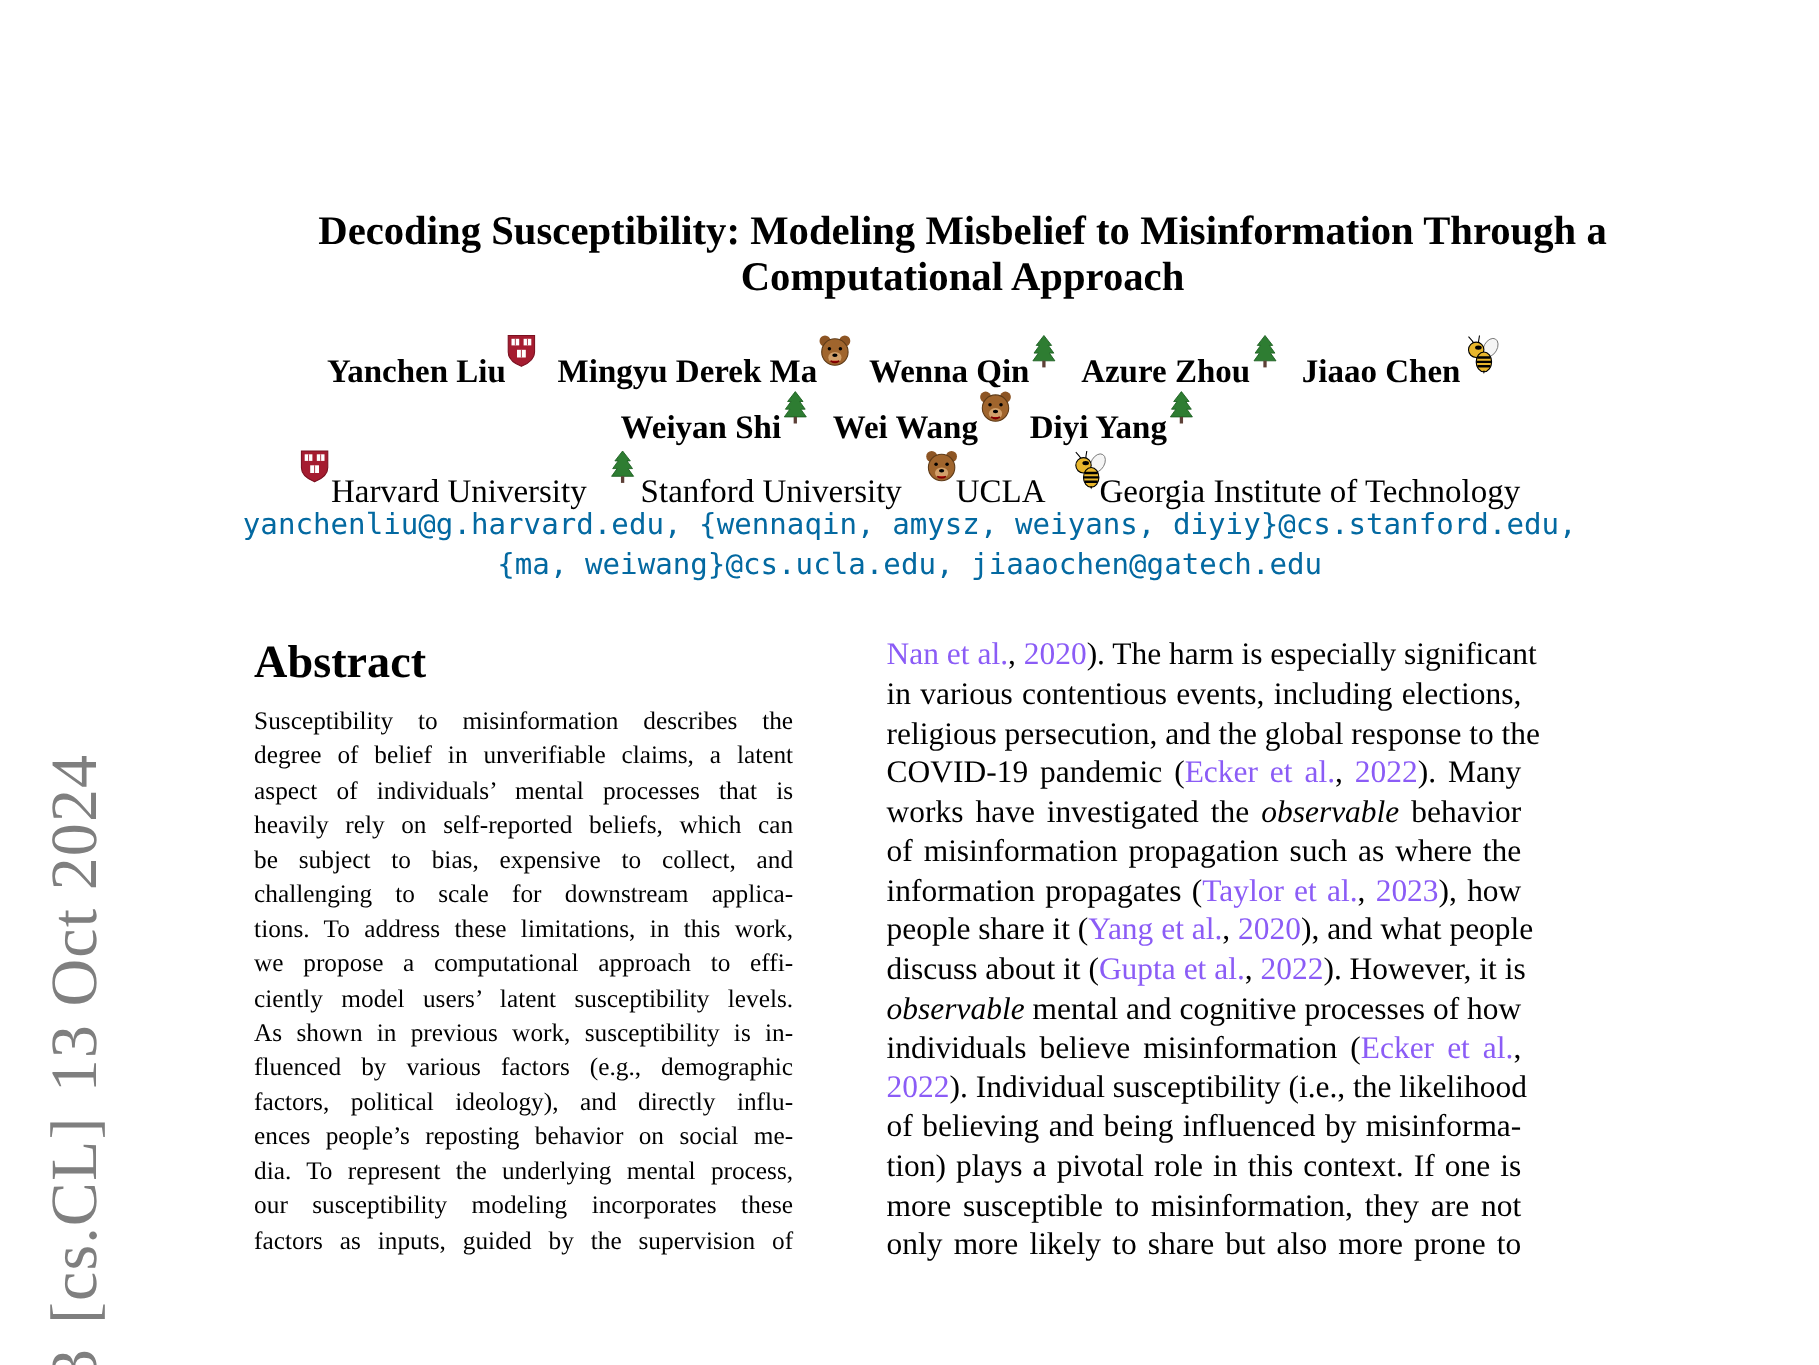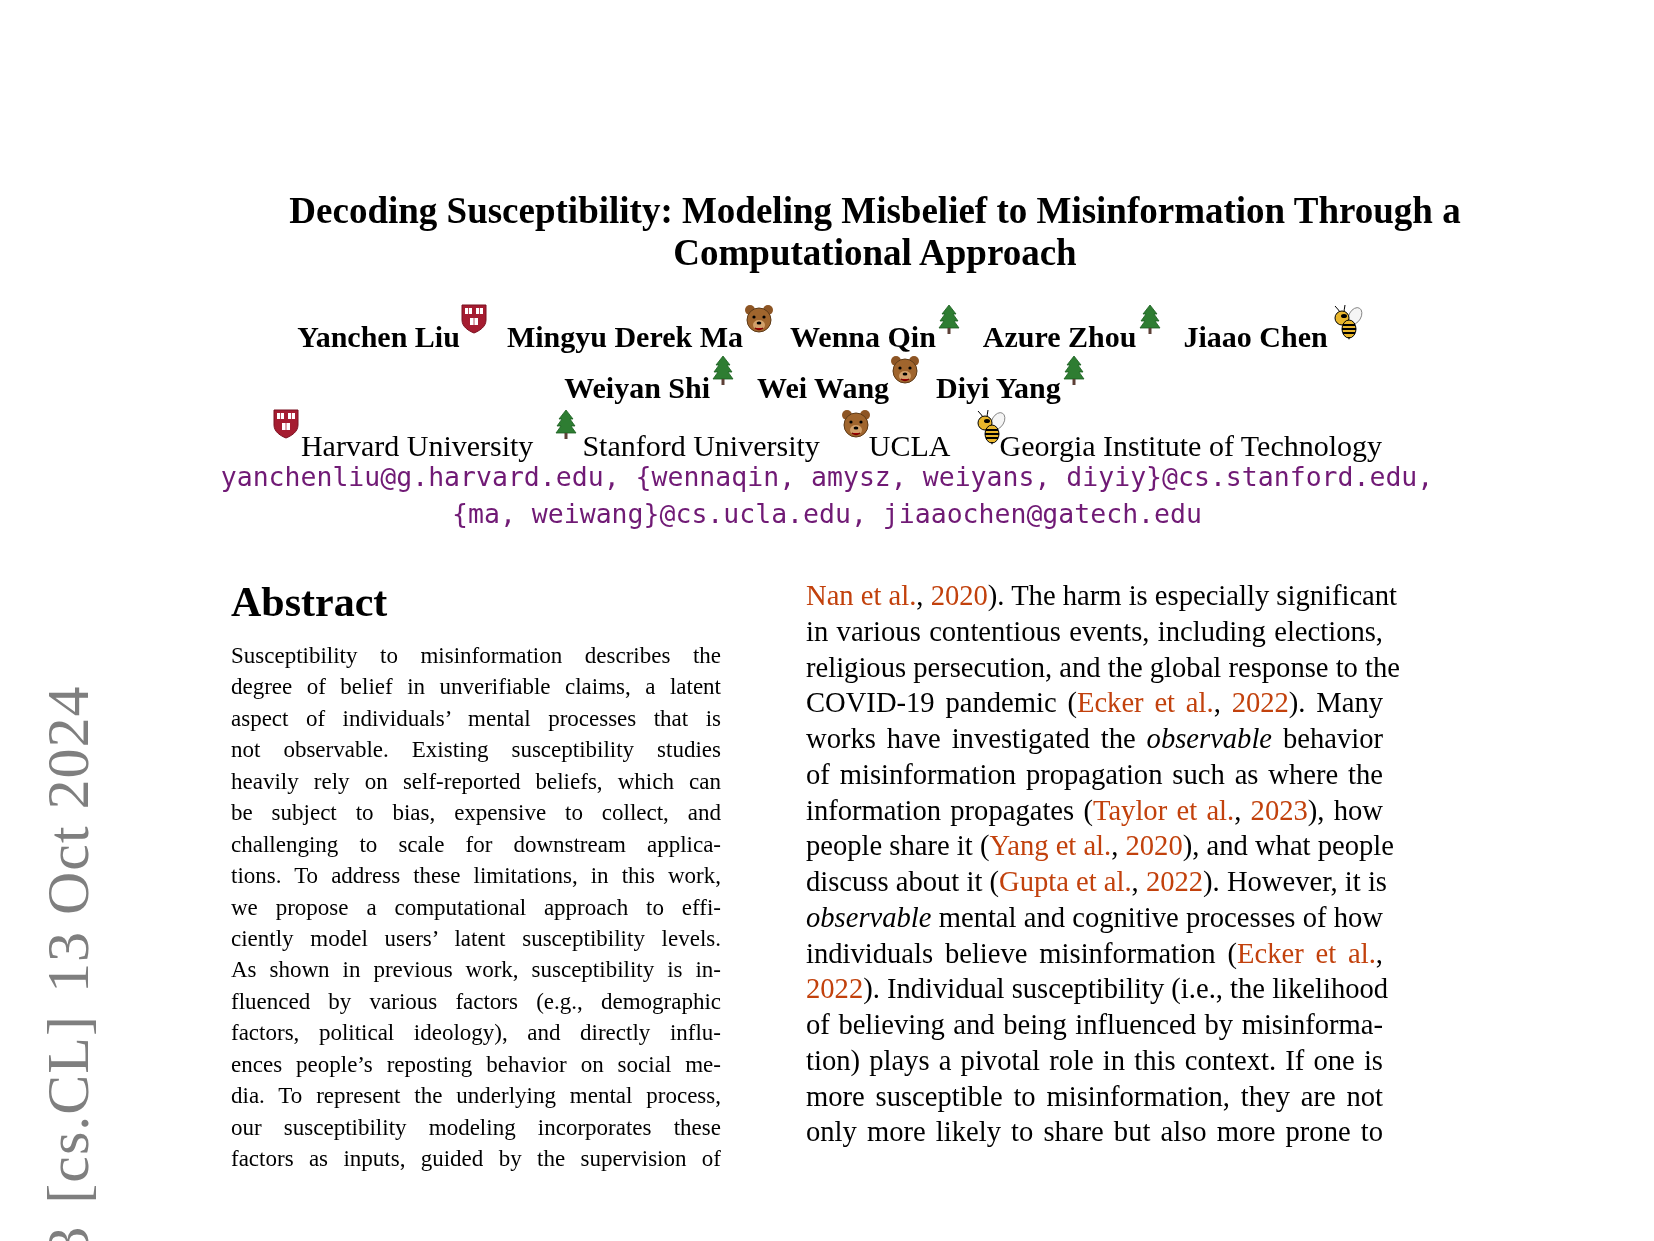--- a/index.html
+++ b/index.html
@@ -5,27 +5,27 @@
   html, body { margin: 0; padding: 0; background: #ffffff; }
   body { width: 1654px; height: 1241px; position: relative; overflow: hidden; font-family: "Liberation Serif", "DejaVu Serif", serif; color: #000; }
   .abs { position: absolute; }
   .title { left: 0; width: 1654px; text-align: center; font-weight: bold; font-size: 37px; line-height: 42px; top: 190px; margin-left: 48px; }
   .authors { left: 0; width: 1654px; text-align: center; font-weight: bold; font-size: 30px; }
   .author { display: inline-block; margin: 0 9px; white-space: nowrap; }
   .sup { display: inline-block; vertical-align: super; width: 28px; height: 28px; margin-left: 1px; position: relative; top: -4px; }
   .affil { left: 0; width: 1654px; text-align: center; font-size: 30px; top: 417px; }
   .affil .item { display: inline-block; margin: 0 10px; white-space: nowrap; }
   .affil .sup { top: -8px; }
-  .emails { left: 0; width: 1654px; text-align: center; font-family: "DejaVu Sans Mono", "Liberation Mono", monospace; font-size: 26.5px; line-height: 37px; top: 458px; color: #701a75; }
+  .emails { left: 0; width: 1654px; text-align: center; font-family: "DejaVu Sans Mono", "Liberation Mono", monospace; font-size: 26.5px; line-height: 37px; top: 458px; color: #0369a1; }
   .abs-head { left: 231px; width: 490px; font-weight: bold; font-size: 42px; top: 578px; }
   .abs-body { left: 231px; width: 490px; top: 640px; font-size: 23px; line-height: 31.45px; }
   .abs-body .ln { display: block; text-align: justify; text-align-last: justify; white-space: nowrap; height: 31.45px; }
   .right-col { left: 806px; width: 577px; top: 578px; font-size: 28.6px; line-height: 35.75px; }
   .right-col .ln { display: block; text-align: justify; text-align-last: justify; white-space: nowrap; height: 35.75px; }
-  .cite { color: #c2410c; }
+  .cite { color: #8b5cf6; }
   .it { font-style: italic; }
   .stamp { left: 68px; top: 960px; transform: translate(-50%, -50%) rotate(-90deg); transform-origin: center; color: #7f7f7f; font-size: 60px; white-space: nowrap; letter-spacing: 1px; }
   .stamp span { margin-right: 22px; }
   svg { display: block; }
 </style>
 </head>
 <body>
 
 <div class="abs stamp">
   <span>3</span><span>[cs.CL]</span><span>13 Oct 2024</span>
@@ -144,21 +144,20 @@
 <div class="abs emails">
   <div>yanchenliu@g.harvard.edu, {wennaqin, amysz, weiyans, diyiy}@cs.stanford.edu,</div>
   <div>{ma, weiwang}@cs.ucla.edu, jiaaochen@gatech.edu</div>
 </div>
 
 <div class="abs abs-head">Abstract</div>
 <div class="abs abs-body" id="abstract-body">
     <span class="ln">Susceptibility to misinformation describes the</span>
     <span class="ln">degree of belief in unverifiable claims, a latent</span>
     <span class="ln">aspect of individuals’ mental processes that is</span>
-    <span class="ln">not observable. Existing susceptibility studies</span>
     <span class="ln">heavily rely on self-reported beliefs, which can</span>
     <span class="ln">be subject to bias, expensive to collect, and</span>
     <span class="ln">challenging to scale for downstream applica-</span>
     <span class="ln">tions. To address these limitations, in this work,</span>
     <span class="ln">we propose a computational approach to effi-</span>
     <span class="ln">ciently model users’ latent susceptibility levels.</span>
     <span class="ln">As shown in previous work, susceptibility is in-</span>
     <span class="ln">fluenced by various factors (e.g., demographic</span>
     <span class="ln">factors, political ideology), and directly influ-</span>
     <span class="ln">ences people’s reposting behavior on social me-</span>

